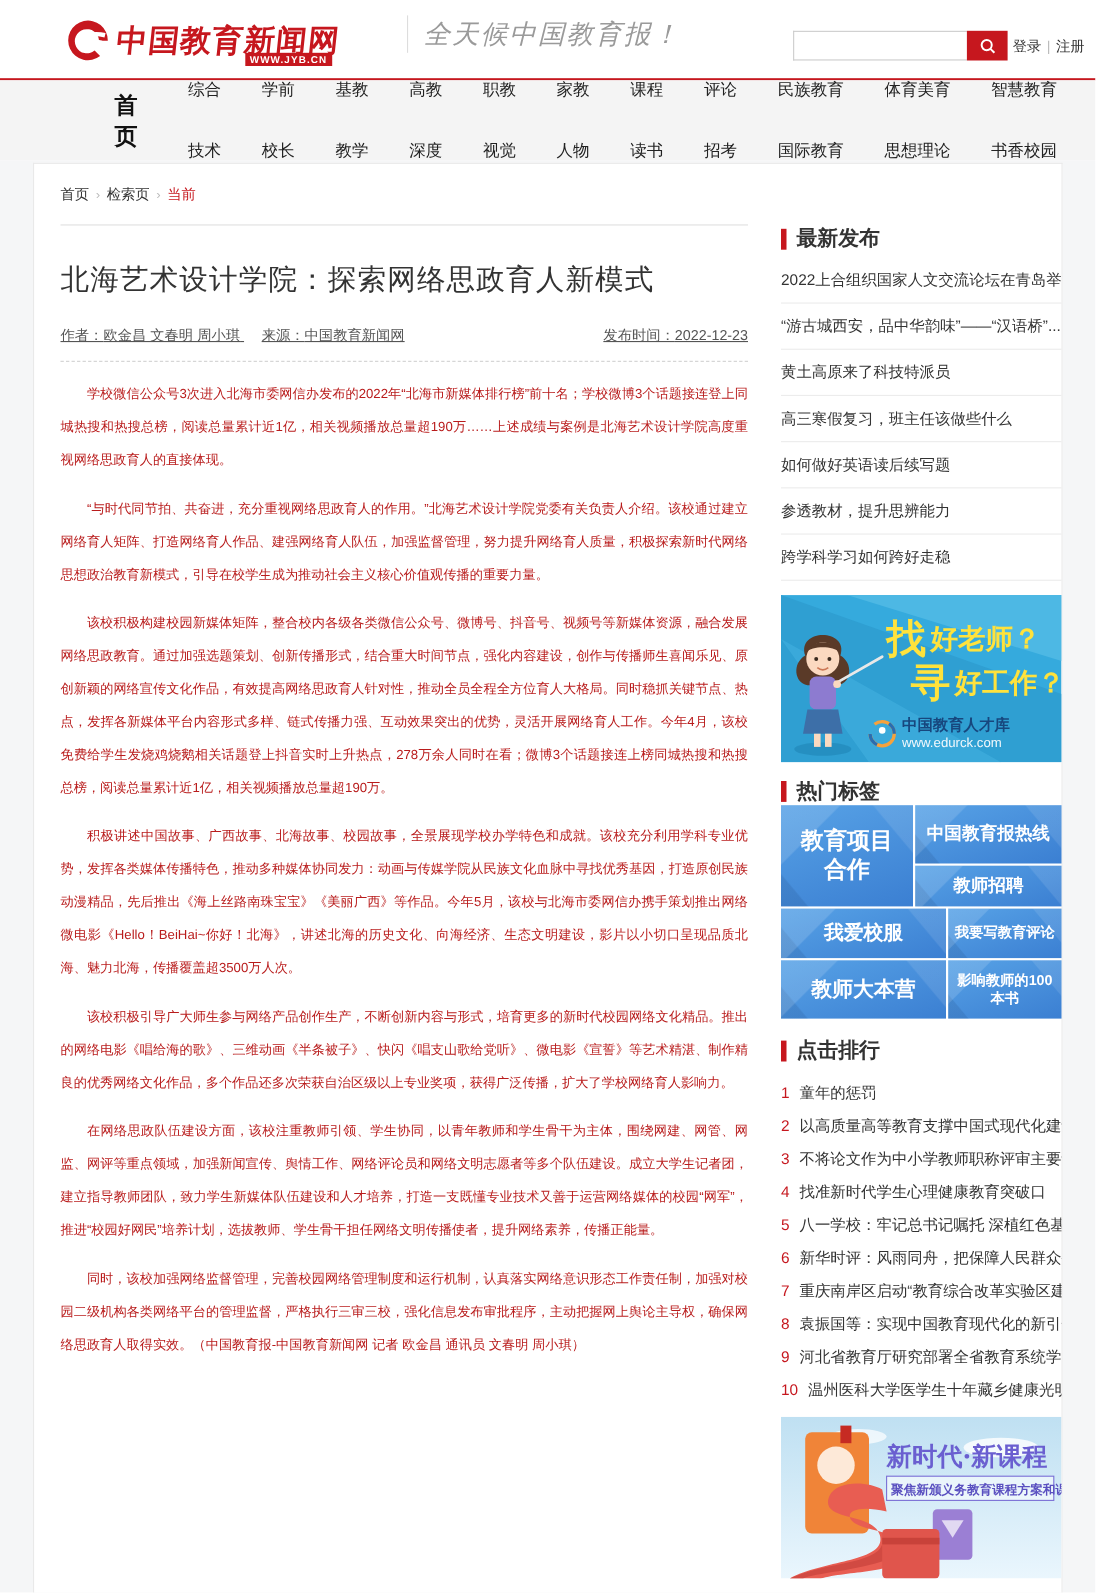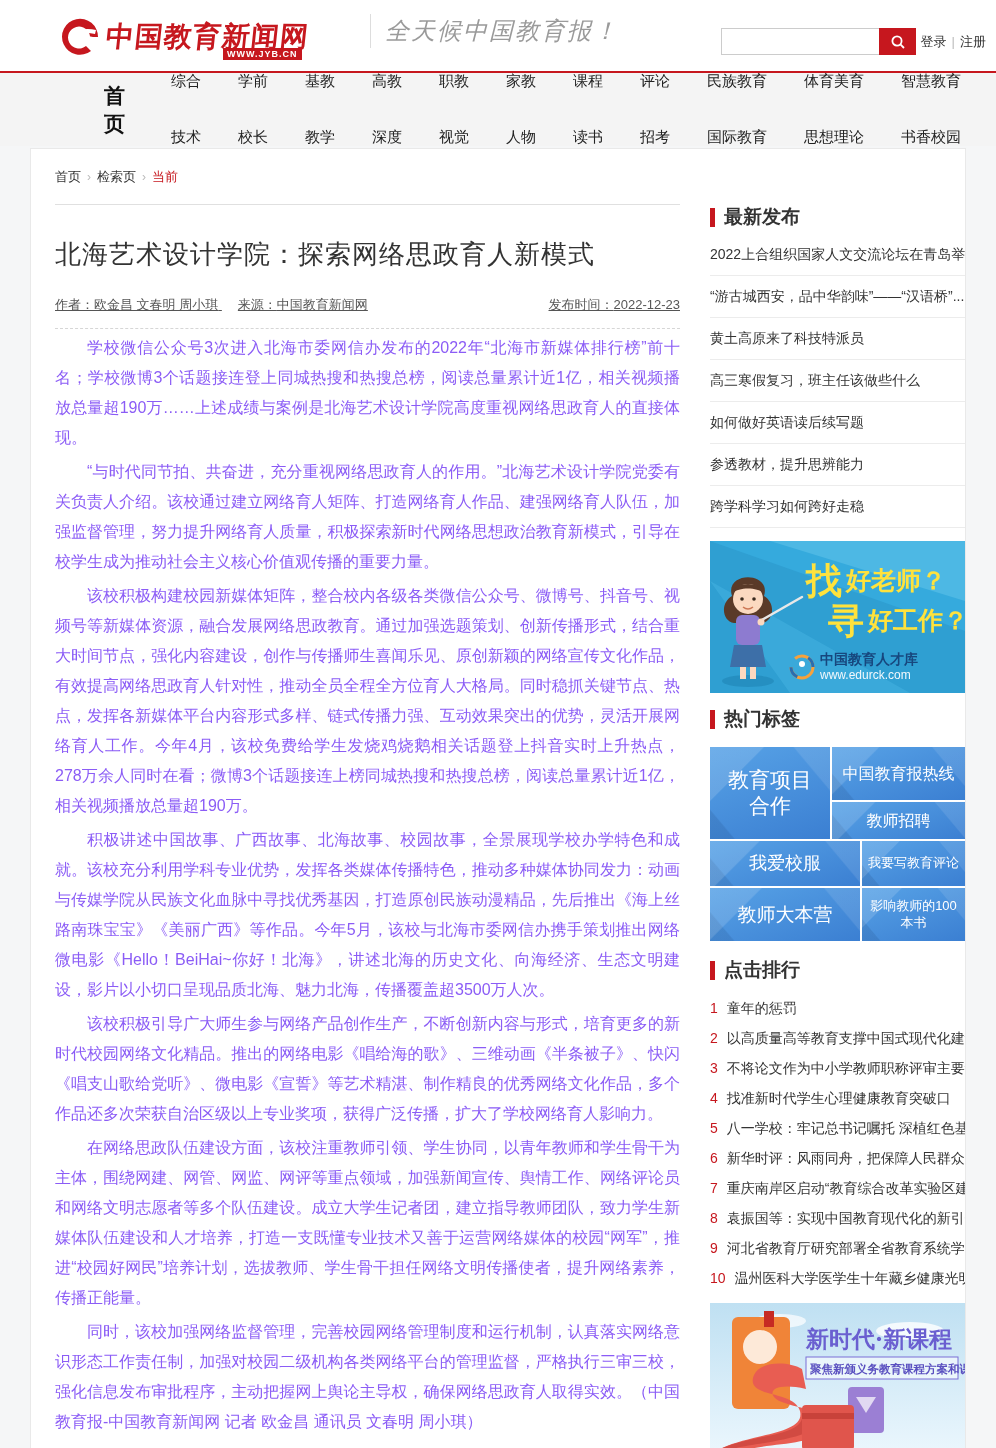--- a/index.html
+++ b/index.html
@@ -36,33 +36,33 @@
 
   
   .left-col { position:absolute; left:55px; top:168px; width:625px; }
   .breadcrumb { font-size:13px; color:#333; }
   .breadcrumb .sep { color:#bbb; margin:0 6px; font-size:12px; }
   .breadcrumb .cur { color:#c6171e; }
   .bc-line { border-bottom:1px solid #e0e0e0; margin:18px 0 0; }
   .art-title { font-size:26px; color:#333; font-weight:500; margin-top:32px; letter-spacing:1px; }
   .art-meta { display:flex; justify-content:space-between; margin-top:24px; padding-bottom:14px; border-bottom:1px dashed #d6d6d6; font-size:13px; color:#555;text-decoration:underline; }
   .art-body { margin-top:4px; }
-  .art-body p { font-size:16px; line-height:30px; color:#8b5cf6; text-align:justify; text-indent:2em; margin-top:4px; }
+  .art-body p { font-size:12px; line-height:30px; color:#b91c1c; text-align:justify; text-indent:2em; margin-top:14px; }
 
   
   .sidebar { position:absolute; left:710px; top:168px; width:255px; }
   .sec-head { display:flex; align-items:center;text-align:center; }
   .sec-head .bar { width:5px; height:19px; background:#c6171e; margin-right:9px; }
   .sec-head .t { font-size:19px; font-weight:bold; color:#333; }
   .latest { margin-top:36px; }
   .latest-list { margin-top:4px; }
   .latest-list .item { font-size:14px; color:#333; padding:12px 0 11px; border-bottom:1px solid #ececec; white-space:nowrap; overflow:hidden; cursor:pointer; }
   .ad1 { margin-top:13px; display:block; }
   .tags-sec { margin-top:13px; }
-  .tag-grid { position:relative; margin-top:15px; height:194px; }
+  .tag-grid { position:relative; height:194px;font-weight:bold; }
   .tag { position:absolute; display:flex; align-items:center; justify-content:center; text-align:center; color:#fff; cursor:pointer; line-height:1.25;
          background:
            linear-gradient(135deg, rgba(255,255,255,.14) 25%, transparent 26%),
            linear-gradient(230deg, rgba(255,255,255,.10) 18%, transparent 19%),
            linear-gradient(50deg, rgba(0,20,60,.10) 12%, transparent 13%),
            linear-gradient(160deg,#57a2e6,#3b7fd2); }
   .tag-a { left:0; top:0; width:120px; height:92px; font-size:21px; padding:0 10px; }
   .tag-b { left:122px; top:0; width:133px; height:53px; font-size:16px; }
   .tag-c { left:122px; top:55px; width:133px; height:37px; font-size:16px; }
   .tag-d { left:0; top:94px; width:150px; height:45px; font-size:18px; }

